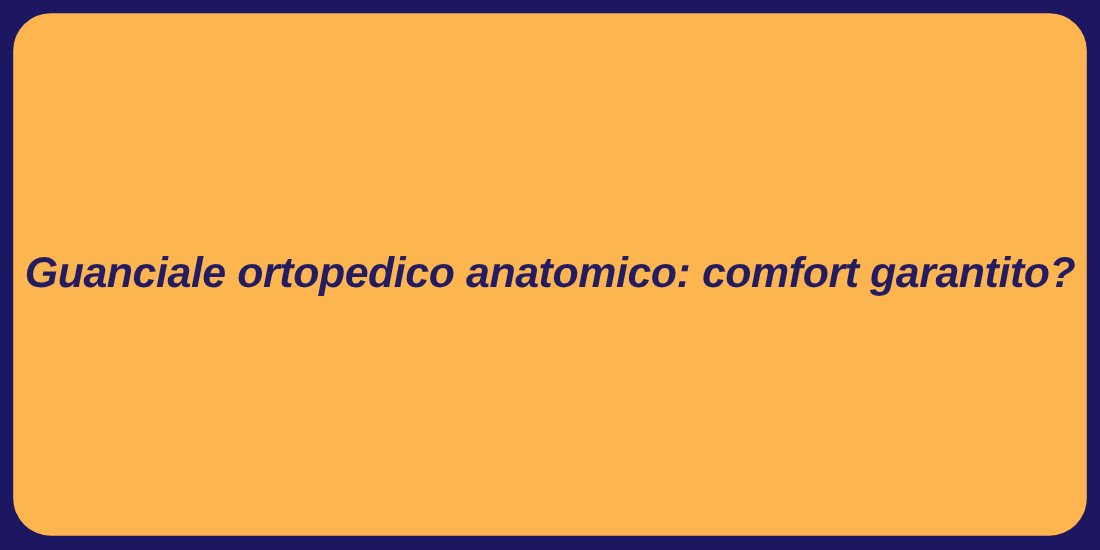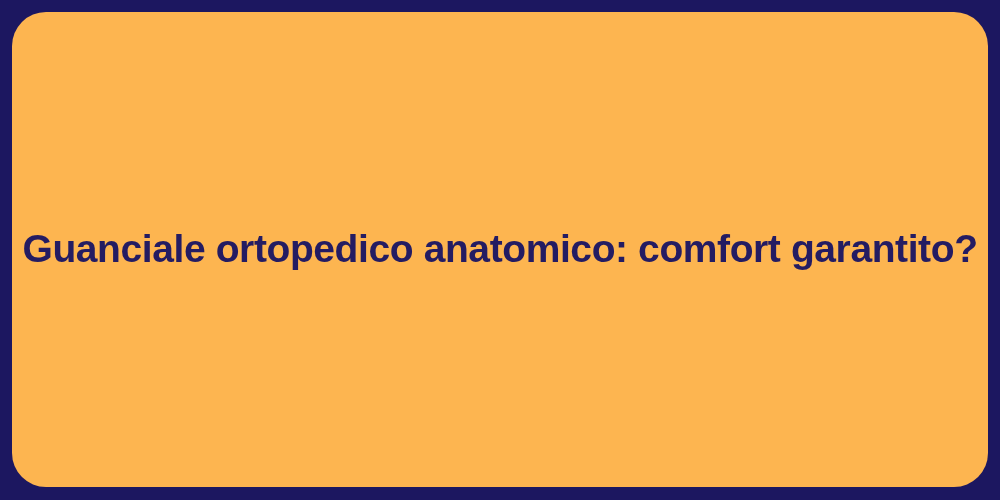--- a/index.html
+++ b/index.html
@@ -13,20 +13,21 @@
     overflow: hidden;
     font-family: "Liberation Sans", sans-serif;
   }
 
   #banner-root {
     position: relative;
     width: 1000px;
     height: 500px;
     background: #1c1760;
     box-sizing: border-box;
+    font-style: italic;
   }
 
   #card-panel {
     position: absolute;
     left: 12px;
     top: 12px;
     right: 12px;
     bottom: 13px;
     background: #fdb550;
     border-radius: 34px;

